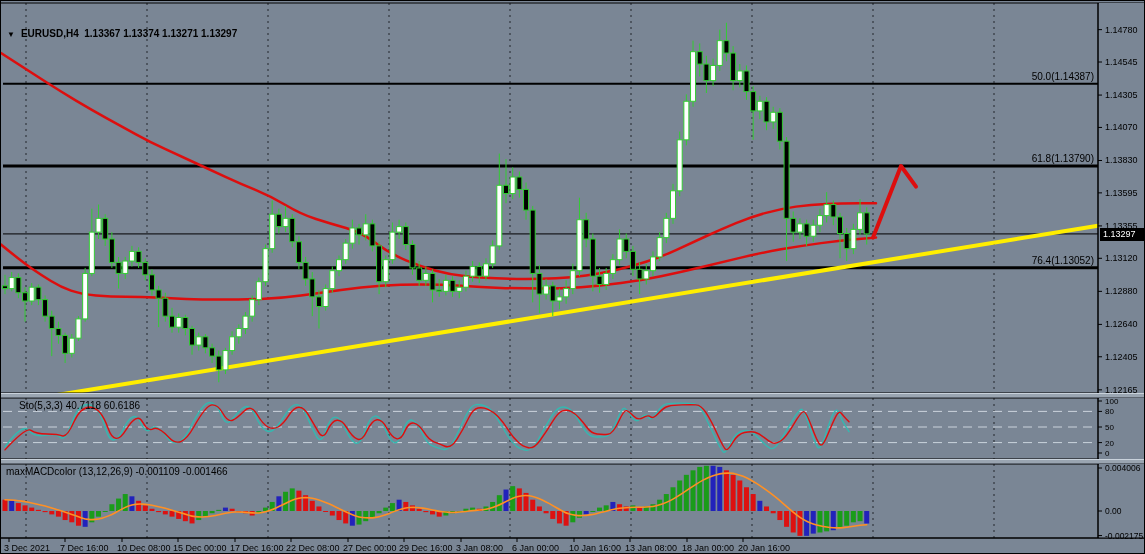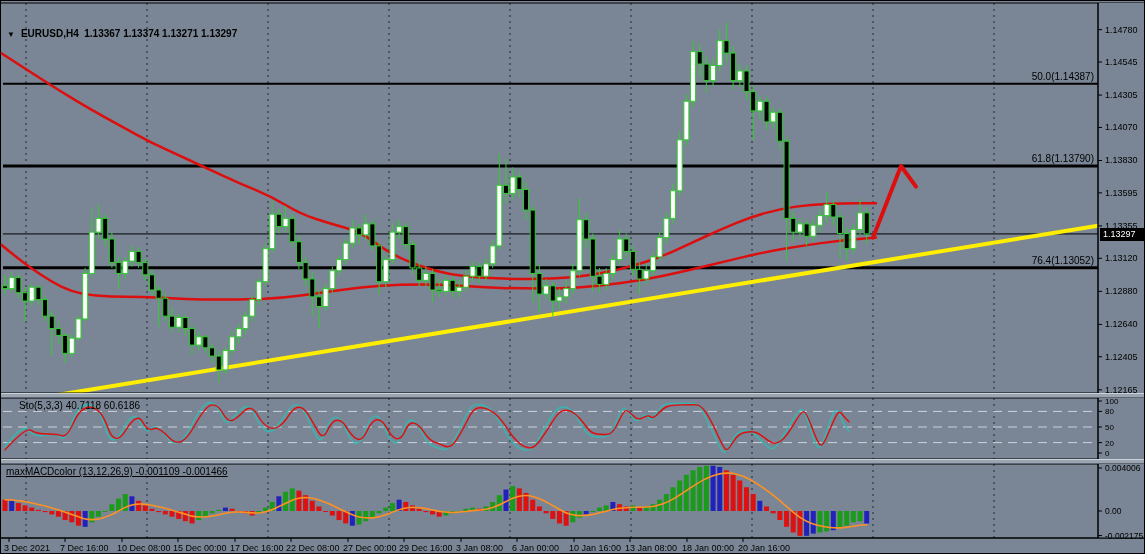--- a/index.html
+++ b/index.html
@@ -6,21 +6,21 @@
   #chart-window{
     position:relative;width:1145px;height:554px;overflow:hidden;
     background:#7A8695;border:1px solid #000;box-sizing:border-box;
     font-family:"Liberation Sans","DejaVu Sans",sans-serif;
   }
   #plot-svg{position:absolute;left:0;top:0;}
   .overlay-label{position:absolute;color:#000;font-size:10px;white-space:pre;z-index:5;}
   #title-bar{left:6px;top:4px;font-weight:bold;margin-top:23px;}
   #title-bar .marker{font-size:8px;margin-right:6px;}
   #sto-label{left:18px;top:399px;}
-  #macd-label{left:5px;top:465px;text-decoration:underline;}
+  #macd-label{left:5px;top:465px;}
   .splitter{position:absolute;left:0;width:1145px;height:5px;background:#9AA5B1;
     border-top:1px solid #C9D2DB;border-bottom:1px solid #5d6570;box-sizing:border-box;z-index:4;}
   #splitter-1{top:392px;}
   #splitter-2{top:458px;}
   #current-price-badge{
     position:absolute;left:1099px;top:227px;width:46px;height:13px;background:#000;
     color:#fff;font-size:9px;line-height:13px;padding-left:3px;z-index:6;box-sizing:border-box;
   }
 </style>
 </head>

